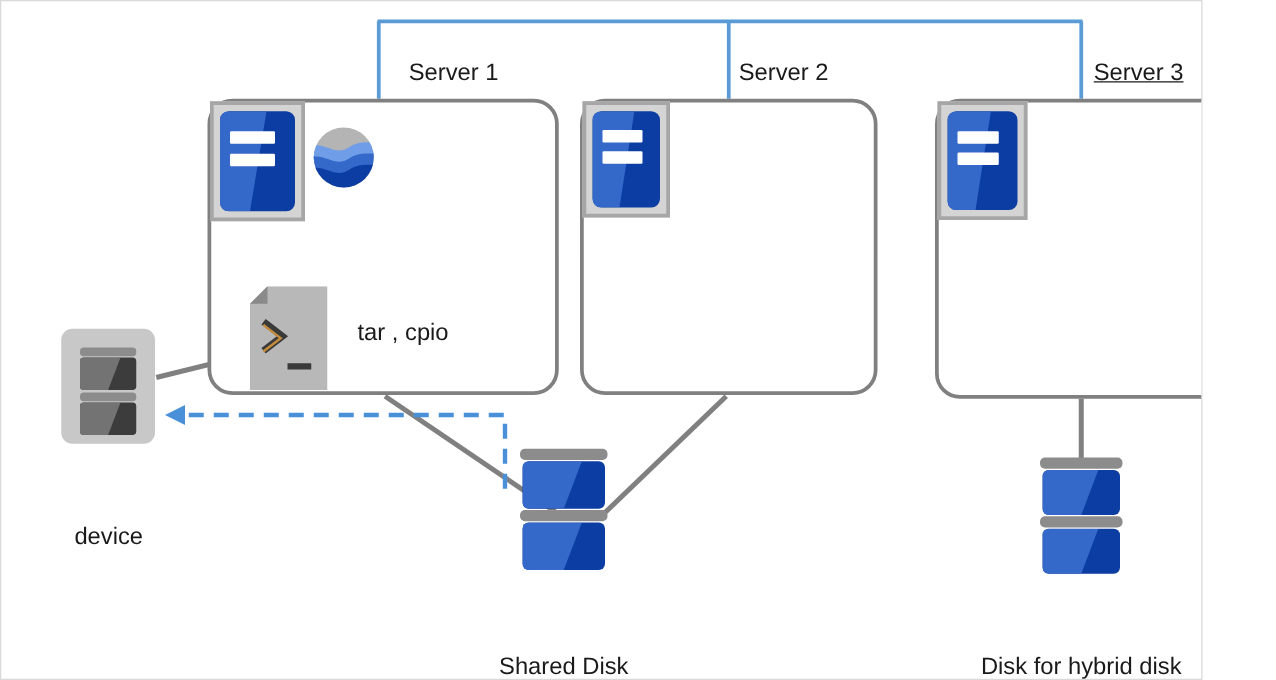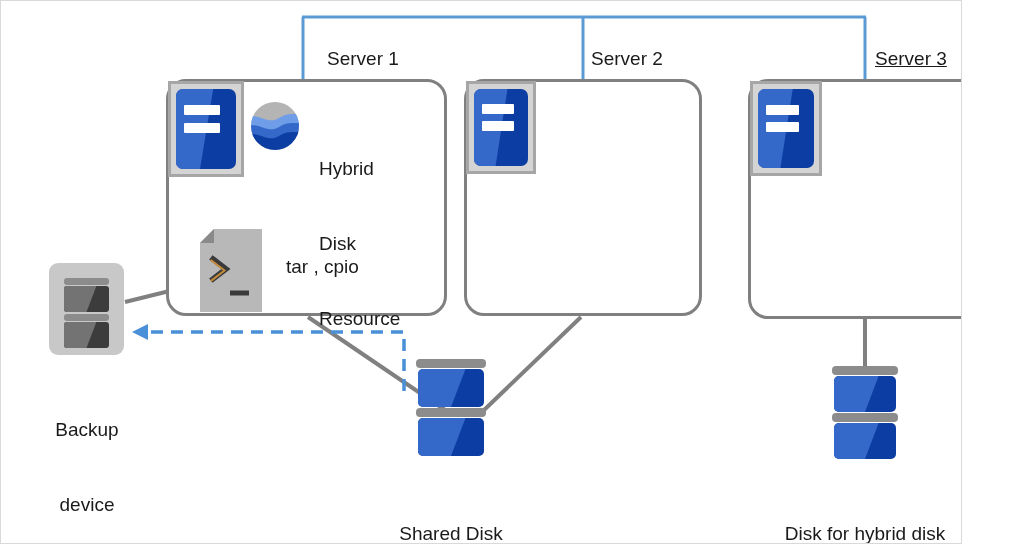--- a/index.html
+++ b/index.html
@@ -207,25 +207,20 @@
     <g clip-path="url(#globeClip)">
       <rect x="0" y="0" width="52" height="52" fill="#b4b4b4"></rect>
       <path d="M-4,19 C8,10 18,26 30,18 C40,11 48,16 56,12 L56,24
                C48,28 40,23 30,30 C18,38 8,22 -4,31 Z" fill="#6f9de8"></path>
       <path d="M-4,28 C8,19 18,35 30,27 C40,20 48,25 56,21 L56,33
                C48,37 40,32 30,39 C18,47 8,31 -4,40 Z" fill="#3569c9"></path>
       <path d="M-4,37 C8,28 18,44 30,36 C40,29 48,34 56,30 L56,56 L-4,56 Z" fill="#0b3da3"></path>
     </g>
   </svg>
 
-  <div class="lbl" style="left:318px; top:105px;">
-    <div>Hybrid</div>
-    <div>Disk</div>
-    <div>Resource</div>
-  </div>
 
   <svg class="script-icon" style="left:199px; top:228px;" viewBox="0 0 62 83" xmlns="http://www.w3.org/2000/svg">
     <path d="M14,0 L62,0 L62,83 L0,83 L0,14 Z" fill="#b8b8b8"></path>
     <path d="M14,0 L14,14 L0,14 Z" fill="#8a8a8a"></path>
     <path d="M13,30 L26,40 L13,50" stroke="#3a3a3a" stroke-width="5.5" fill="none" stroke-linecap="square" stroke-linejoin="miter"></path>
     <path d="M13,30 L26,40 L13,50" stroke="#c38b3b" stroke-width="2" fill="none" stroke-linecap="square" stroke-linejoin="miter" transform="translate(-1.5,1.5)"></path>
     <path d="M30,64 L49,64" stroke="#3a3a3a" stroke-width="5" stroke-linecap="butt"></path>
   </svg>
 
   <div class="lbl" style="left:285px; top:253px;">tar , cpio</div>
@@ -253,21 +248,20 @@
   </div>
 
   <div class="backup-dev" style="left:48px; top:262px; width:75px; height:92px;">
     <div class="cap" style="left:15px; top:15px; width:45px;"></div>
     <div class="plate" style="left:15px; top:23px; width:45px; height:26px;"></div>
     <div class="cap" style="left:15px; top:51px; width:45px;"></div>
     <div class="plate" style="left:15px; top:59px; width:45px; height:26px;"></div>
   </div>
 
   <div class="lbl-center" style="left:11px; top:366px; width:150px;">
-    <div>Backup</div>
     <div>device</div>
   </div>
 
   <div class="disk-stack" style="left:415px; top:358px; width:70px; height:96px;">
     <div class="cap" style="top:0px;"></div>
     <div class="plate" style="top:10px; height:38px;"></div>
     <div class="cap" style="top:49px;"></div>
     <div class="plate" style="top:59px; height:38px;"></div>
   </div>
 

